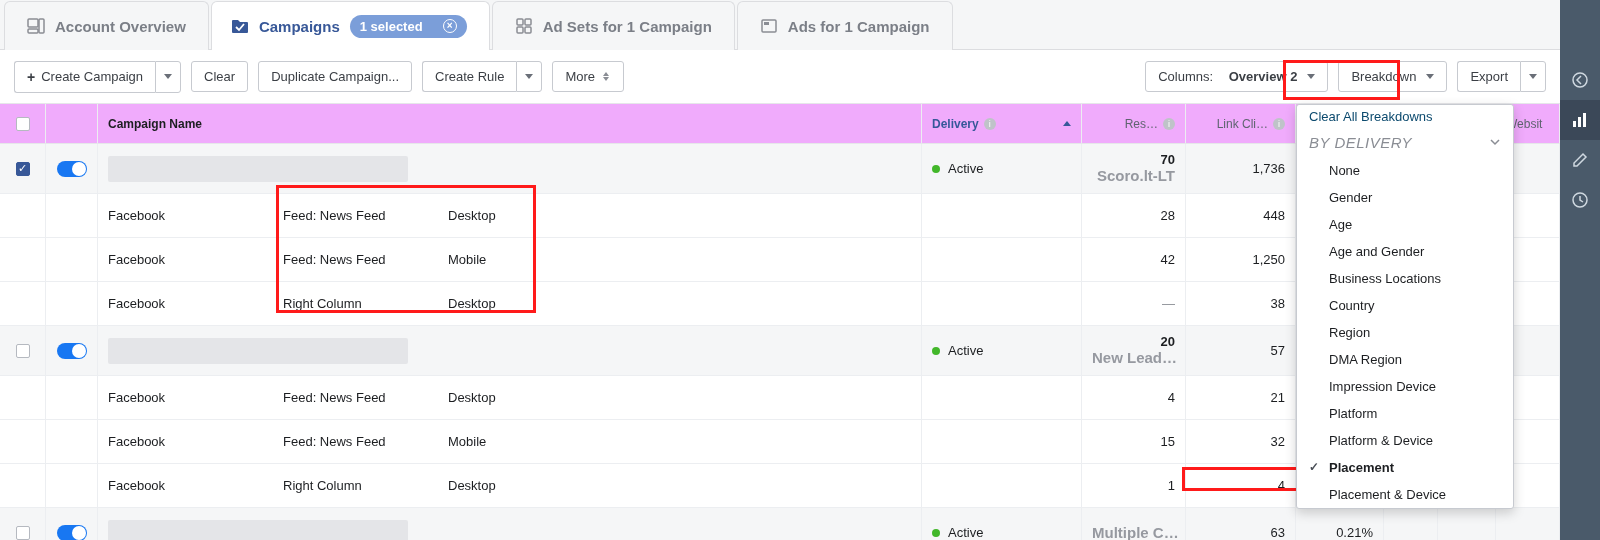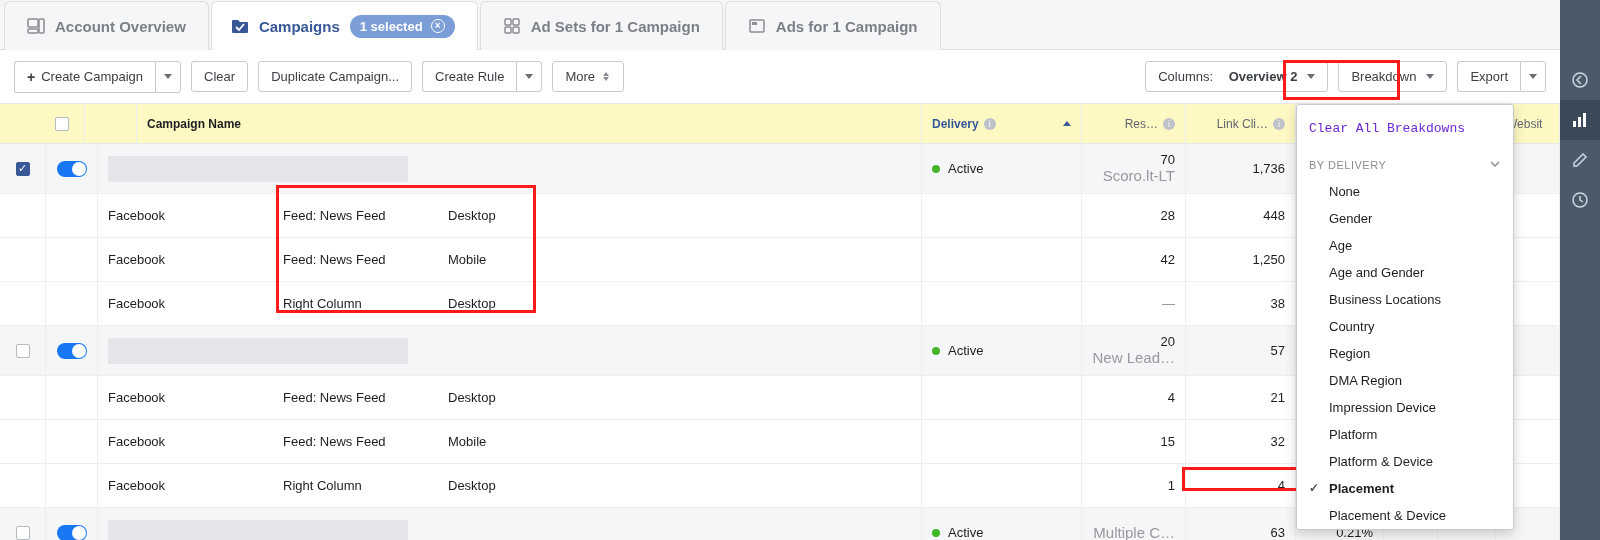--- a/index.html
+++ b/index.html
@@ -9,39 +9,39 @@
   .rail { position: absolute; right: -40px; top: 0; width: 40px; height: 540px; background: #4a5a6a; display: flex; flex-direction: column; }
   .rail-item { width: 40px; height: 40px; display: flex; align-items: center; justify-content: center; color: #cfd8e0; }
   .rail-item.active { background: #3b4858; }
   
   .tabs { height: 50px; display: flex; align-items: stretch; border-bottom: 1px solid #dcdde0; background: #f5f6f7; padding-left: 4px; }
   .tab { display: flex; align-items: center; gap: 10px; padding: 0 22px; background: #fff; border: 1px solid #dcdde0; border-bottom: none; border-top-left-radius: 6px; border-top-right-radius: 6px; margin-right: 2px; position: relative; top: 1px; color: #7b7f87; font-weight: 600; font-size: 15px; }
   .tab.inactive { background: #f5f6f7; }
   .tab.active { color: #385898; padding-left: 19px; }
   .tab-icon { width: 18px; height: 18px; display: inline-flex; align-items: center; justify-content: center; }
   .tab-icon svg { width: 18px; height: 18px; }
-  .tab-pill { background: #7b9ed9; color: #fff; border-radius: 14px; padding: 4px 10px; display: inline-flex; align-items: center; gap: 8px; font-size: 13px; font-weight: 600; }
+  .tab-pill { background: #7b9ed9; color: #fff; border-radius: 14px; padding: 4px 10px; display: inline-flex; align-items: center; gap: 20px; font-size: 13px; font-weight: 600; }
   .tab-pill .x { width: 14px; height: 14px; border: 1px solid #fff; border-radius: 50%; display: inline-flex; align-items: center; justify-content: center; font-size: 10px; line-height: 1; }
   
   .toolbar { height: 54px; display: flex; align-items: center; gap: 10px; padding: 0 14px; border-bottom: 1px solid #e6e7ea; }
   .btn { border: 1px solid #c7cad0; background: #fff; border-radius: 3px; padding: 7px 12px; font-size: 13px; color: #3b3f45; display: inline-flex; align-items: center; gap: 6px; white-space: nowrap; }
   .btn-group { display: inline-flex; }
   .btn-group .btn:first-child { border-top-right-radius: 0; border-bottom-right-radius: 0; border-right: none; }
   .btn-group .btn.caret-only { border-top-left-radius: 0; border-bottom-left-radius: 0; padding: 7px 8px; }
   .spacer { flex: 1; }
   .caret { width: 0; height: 0; border-left: 4px solid transparent; border-right: 4px solid transparent; border-top: 5px solid #6a6f78; display: inline-block; }
   .caret.up { border-top: none; border-bottom: 5px solid #6a6f78; }
   .sortcaret { width: 10px; display: inline-flex; flex-direction: column; gap: 1px; align-items: center; }
   .sortcaret .t { width:0;height:0;border-left:3px solid transparent;border-right:3px solid transparent;border-bottom:4px solid #8a8d94;}
   .sortcaret .b { width:0;height:0;border-left:3px solid transparent;border-right:3px solid transparent;border-top:4px solid #8a8d94;}
   .plus { font-size: 14px; font-weight: bold; color: #3b3f45; }
   .highlight-red { position: absolute; border: 3px solid #ff1a1a; pointer-events: none; }
   
   .grid { position: relative; width: 100%; }
-  .hrow { display: flex; height: 40px; align-items: stretch; border-bottom: 1px solid #e6e7ea; background: #fef9c3; font-size: 12px; color: #5f6470; padding-left: 39px; }
+  .hrow { display: flex; height: 40px; align-items: stretch; border-bottom: 1px solid #e6e7ea; background: #f0abfc; font-size: 12px; color: #5f6470; }
   .cell { border-right: 1px solid #eceef1; display: flex; align-items: center; padding: 0 10px; overflow: hidden; white-space: nowrap; }
   .cell.right { justify-content: flex-end; text-align: right; }
   .cell .info { width: 12px; height: 12px; border-radius: 50%; background: #bfc3c9; color: #fff; font-size: 9px; display: inline-flex; align-items: center; justify-content: center; margin-left: 5px; }
   .col-check { width: 46px; justify-content: center; }
   .col-toggle { width: 52px; justify-content: center; }
   .col-name { flex: 1; min-width: 0; }
   .col-delivery { width: 160px; }
   .col-res { width: 104px; }
   .col-clicks { width: 110px; }
   .col-ctr { width: 88px; }
@@ -57,27 +57,27 @@
   .row.parent .name-redacted { width: 300px; }
   .sub-platform { width: 175px; padding-left: 0; }
   .sub-placement { width: 165px; }
   .sub-device { width: 120px; }
   .chk { width: 14px; height: 14px; border: 1px solid #b5b9c0; border-radius: 2px; background: #fff; display: inline-flex; align-items: center; justify-content: center; }
   .chk.on { background: #385898; border-color: #385898; color: #fff; font-size: 11px; }
   .toggle { width: 30px; height: 16px; border-radius: 10px; background: #1877f2; position: relative; }
   .toggle .knob { position: absolute; right: 1px; top: 1px; width: 14px; height: 14px; background: #fff; border-radius: 50%; }
   .dot { width: 8px; height: 8px; border-radius: 50%; background: #42b72a; margin-right: 8px; display: inline-block; }
   .sub1 { font-size: 15px; color: #9699a0; text-align: right; width: 100%; }
-  .stack { display: flex; flex-direction: column; align-items: flex-end; justify-content: center; width: 100%; }
+  .stack { display: flex; flex-direction: column; align-items: flex-end; justify-content: center; width: 100%; font-weight: bold; }
   .stack .main { line-height: 1.1; }
   .dash { color: #8a8d94; }
   
   .dropdown { position: absolute; right: 46px; top: 104px; width: 218px; background: #fff; border: 1px solid #c7cad0; border-radius: 3px; box-shadow: 0 4px 12px rgba(0,0,0,0.18); z-index: 50; font-size: 13px; }
-  .dd-link { color: #6d28d9; padding: 16px 12px; display: block; font-family: Liberation Mono, monospace; }
-  .dd-section-label { display: flex; align-items: center; justify-content: space-between; padding: 6px 12px; color: #8a8d94; font-size: 11px; letter-spacing: 0.5px; }
+  .dd-link { color: #0c4a6e; padding: 4px 12px; display: block; }
+  .dd-section-label { display: flex; align-items: center; justify-content: space-between; padding: 6px 12px; color: #8a8d94; font-size: 15px; letter-spacing: 0.5px; font-style: italic; }
   .dd-item { padding: 6px 12px 6px 32px; position: relative; color: #1c1e21; }
   .dd-item .chkmark { position: absolute; left: 12px; top: 6px; color: #4a4f57; font-size: 12px; }
   .dd-item.selected { font-weight: 600; }
   .hdr-link { color: #365899; font-weight: 600; }
 </style>
 </head>
 <body>
 
 <div class="page">
 

